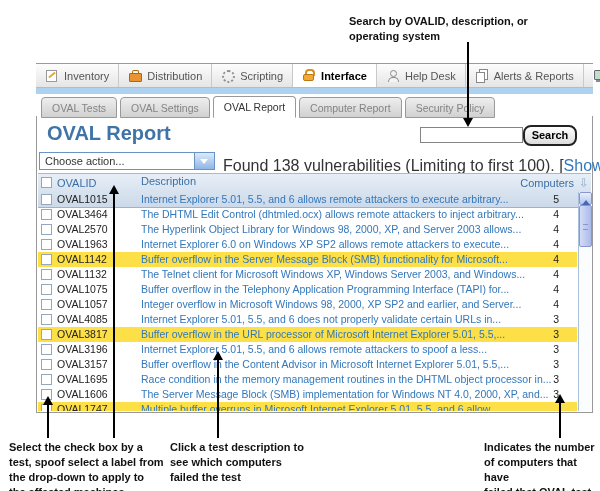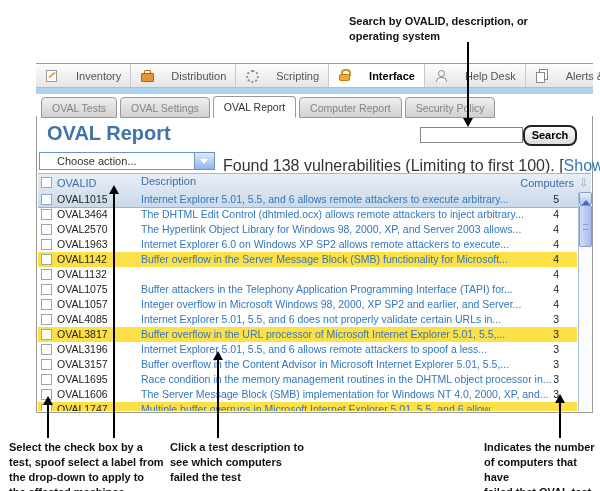--- a/index.html
+++ b/index.html
@@ -14,21 +14,21 @@
   #ann-bm{left:170px;top:440px;}
   #ann-br{left:484px;top:440px;}
   #arrows{position:absolute;left:0;top:0;z-index:20;pointer-events:none;}
 
   
   .app{position:absolute;left:36px;top:63px;width:557px;}
 
   .mainnav{height:23px;border-top:1px solid #9a9a9a;border-bottom:1px solid #bbb;
            background:linear-gradient(#fdfdfd,#e5e5e5);display:flex;align-items:stretch;}
   .nav-item{display:flex;align-items:center;padding:0 9px;font-size:11px;color:#555;
-            border-right:1px solid #c9c9c9;cursor:default;white-space:nowrap;gap:12px;}
+            border-right:1px solid #c9c9c9;cursor:default;white-space:nowrap;}
   .nav-item.active{background:#fff;color:#000;font-weight:bold;}
 
   .bluebar{height:6px;background:#aed2ee;}
 
   .subtabs{height:22px;background:#fff;position:relative;z-index:2;margin-bottom:-1px;padding-left:2px;}
   .subtab{display:inline-block;vertical-align:bottom;margin:2px 0 0 3px;padding:4px 10px 3px;
           font-size:10.5px;color:#848484;background:linear-gradient(#eee,#d1d1d1);
           border:1px solid #999;border-radius:4px 4px 0 0;}
   .subtab.active{background:#fff;color:#333;border-bottom-color:#fff;padding-bottom:4px;}
 
@@ -37,21 +37,21 @@
   .title{position:absolute;left:10px;top:6px;font-size:20px;color:#4074a8;font-weight:bold;}
 
   .search-input{position:absolute;left:383px;top:11px;width:97px;height:14px;
                 border:1px solid #848484;font-size:11px;padding:0 2px;}
   .search-btn{position:absolute;left:486px;top:9px;width:54px;height:21px;box-sizing:border-box;
               border:2px solid #222;border-radius:8px;background:linear-gradient(#fff,#dcdcdc);
               font-weight:bold;font-size:11px;text-align:center;line-height:16px;cursor:pointer;}
 
   .action-select{position:absolute;left:2px;top:36px;width:176px;height:18px;box-sizing:border-box;
                  border:1px solid #6a94c4;background:#fff;font-size:11px;color:#333;
-                 line-height:16px;padding-left:17px;cursor:pointer;}
+                 line-height:16px;padding-left:5px;cursor:pointer;}
   .sel-btn{position:absolute;right:0;top:0;bottom:0;width:19px;
            background:linear-gradient(#ddeafb,#8fb6e6);border-left:1px solid #6a94c4;}
   .sel-btn::after{content:"";position:absolute;left:5px;top:6px;
                   border:4px solid transparent;border-top:5px solid #fff;}
 
   .found{position:absolute;left:186px;top:41px;font-size:16px;color:#333;white-space:nowrap;}
   .link{color:#3377bb;cursor:pointer;}
 
   .cb{width:11px;height:11px;background:#fff;border:1px solid #96a6bd;display:inline-block;box-sizing:border-box;}
 
@@ -222,26 +222,27 @@
         </div>
         <div class="row hl">
           <span class="cb"></span>
           <span class="rid">OVAL1142</span>
           <span class="rdesc">Buffer overflow in the Server Message Block (SMB) functionality for Microsoft...</span>
           <span class="rnum">4</span>
         </div>
         <div class="row">
           <span class="cb"></span>
           <span class="rid">OVAL1132</span>
+          <span class="rdesc">The Telnet client for Microsoft Windows XP, Windows Server 2003, and Windows...</span>
           <span class="rnum">4</span>
         </div>
         <div class="row">
           <span class="cb"></span>
           <span class="rid">OVAL1075</span>
-          <span class="rdesc">Buffer attackers in the Telephony Application Programming Interface (TAPI) for...</span>
+          <span class="rdesc">Buffer overflow in the Telephony Application Programming Interface (TAPI) for...</span>
           <span class="rnum">4</span>
         </div>
         <div class="row">
           <span class="cb"></span>
           <span class="rid">OVAL1057</span>
           <span class="rdesc">Integer overflow in Microsoft Windows 98, 2000, XP SP2 and earlier, and Server...</span>
           <span class="rnum">4</span>
         </div>
         <div class="row">
           <span class="cb"></span>

